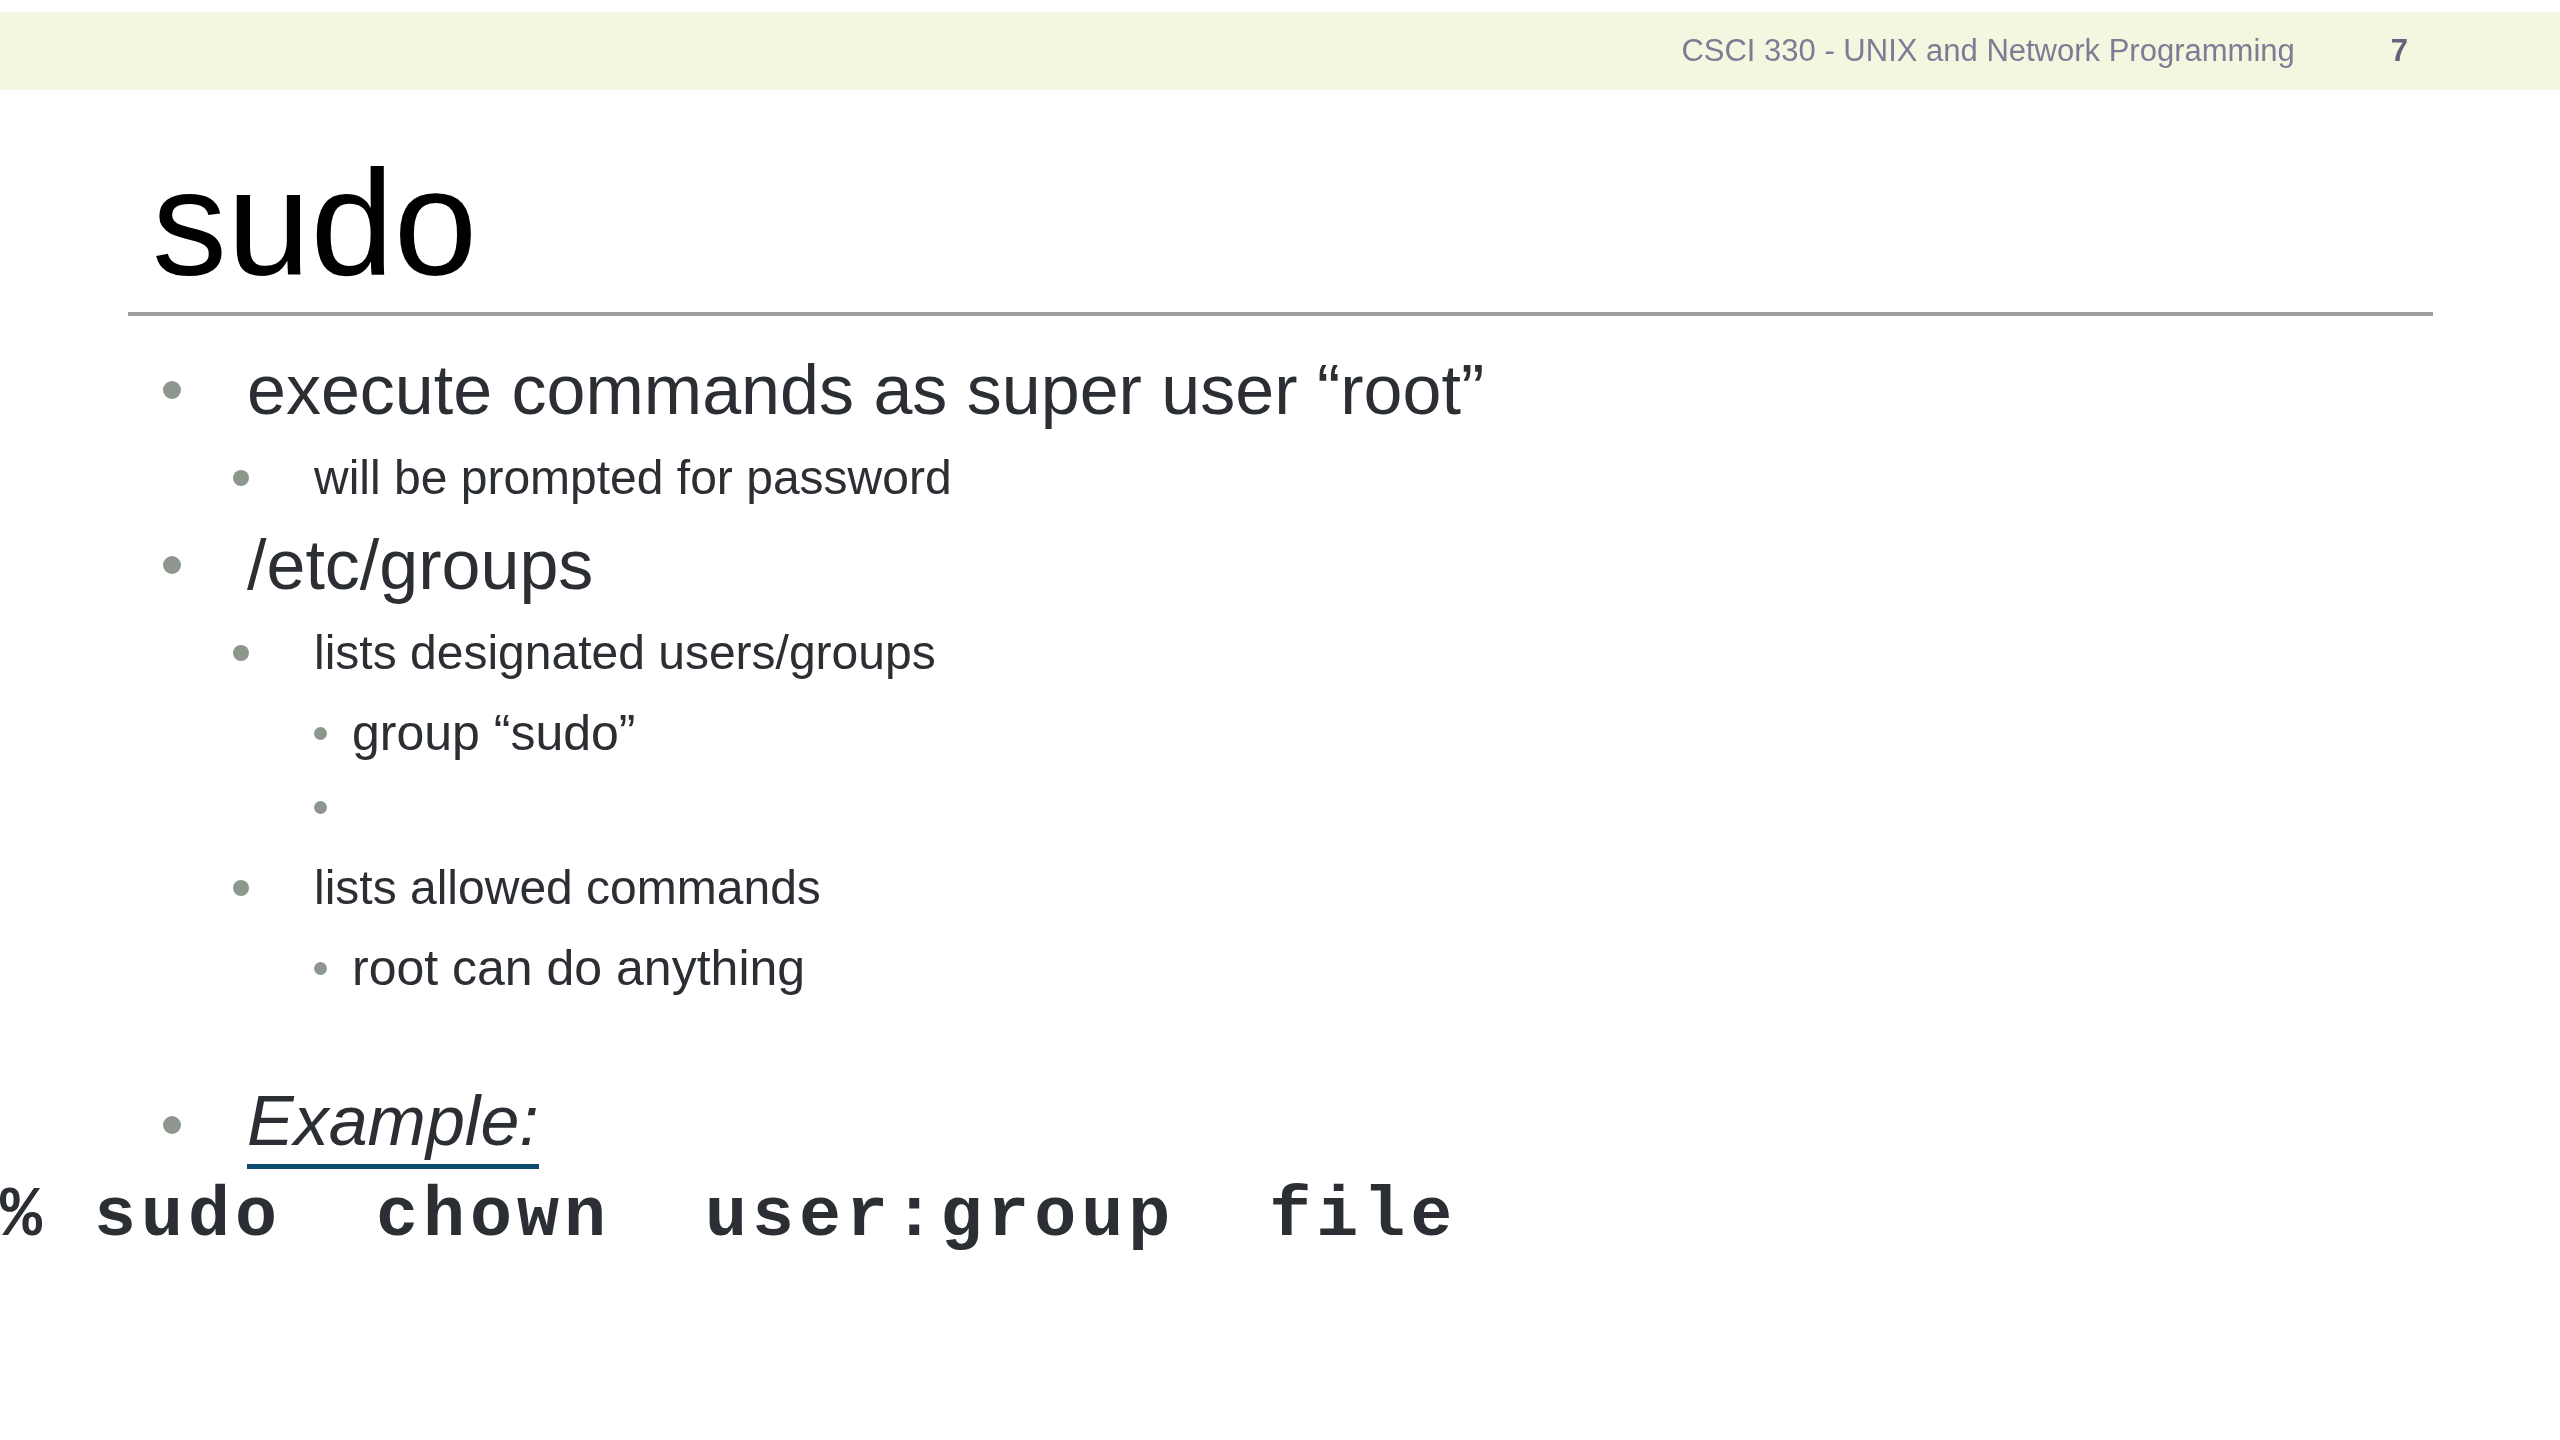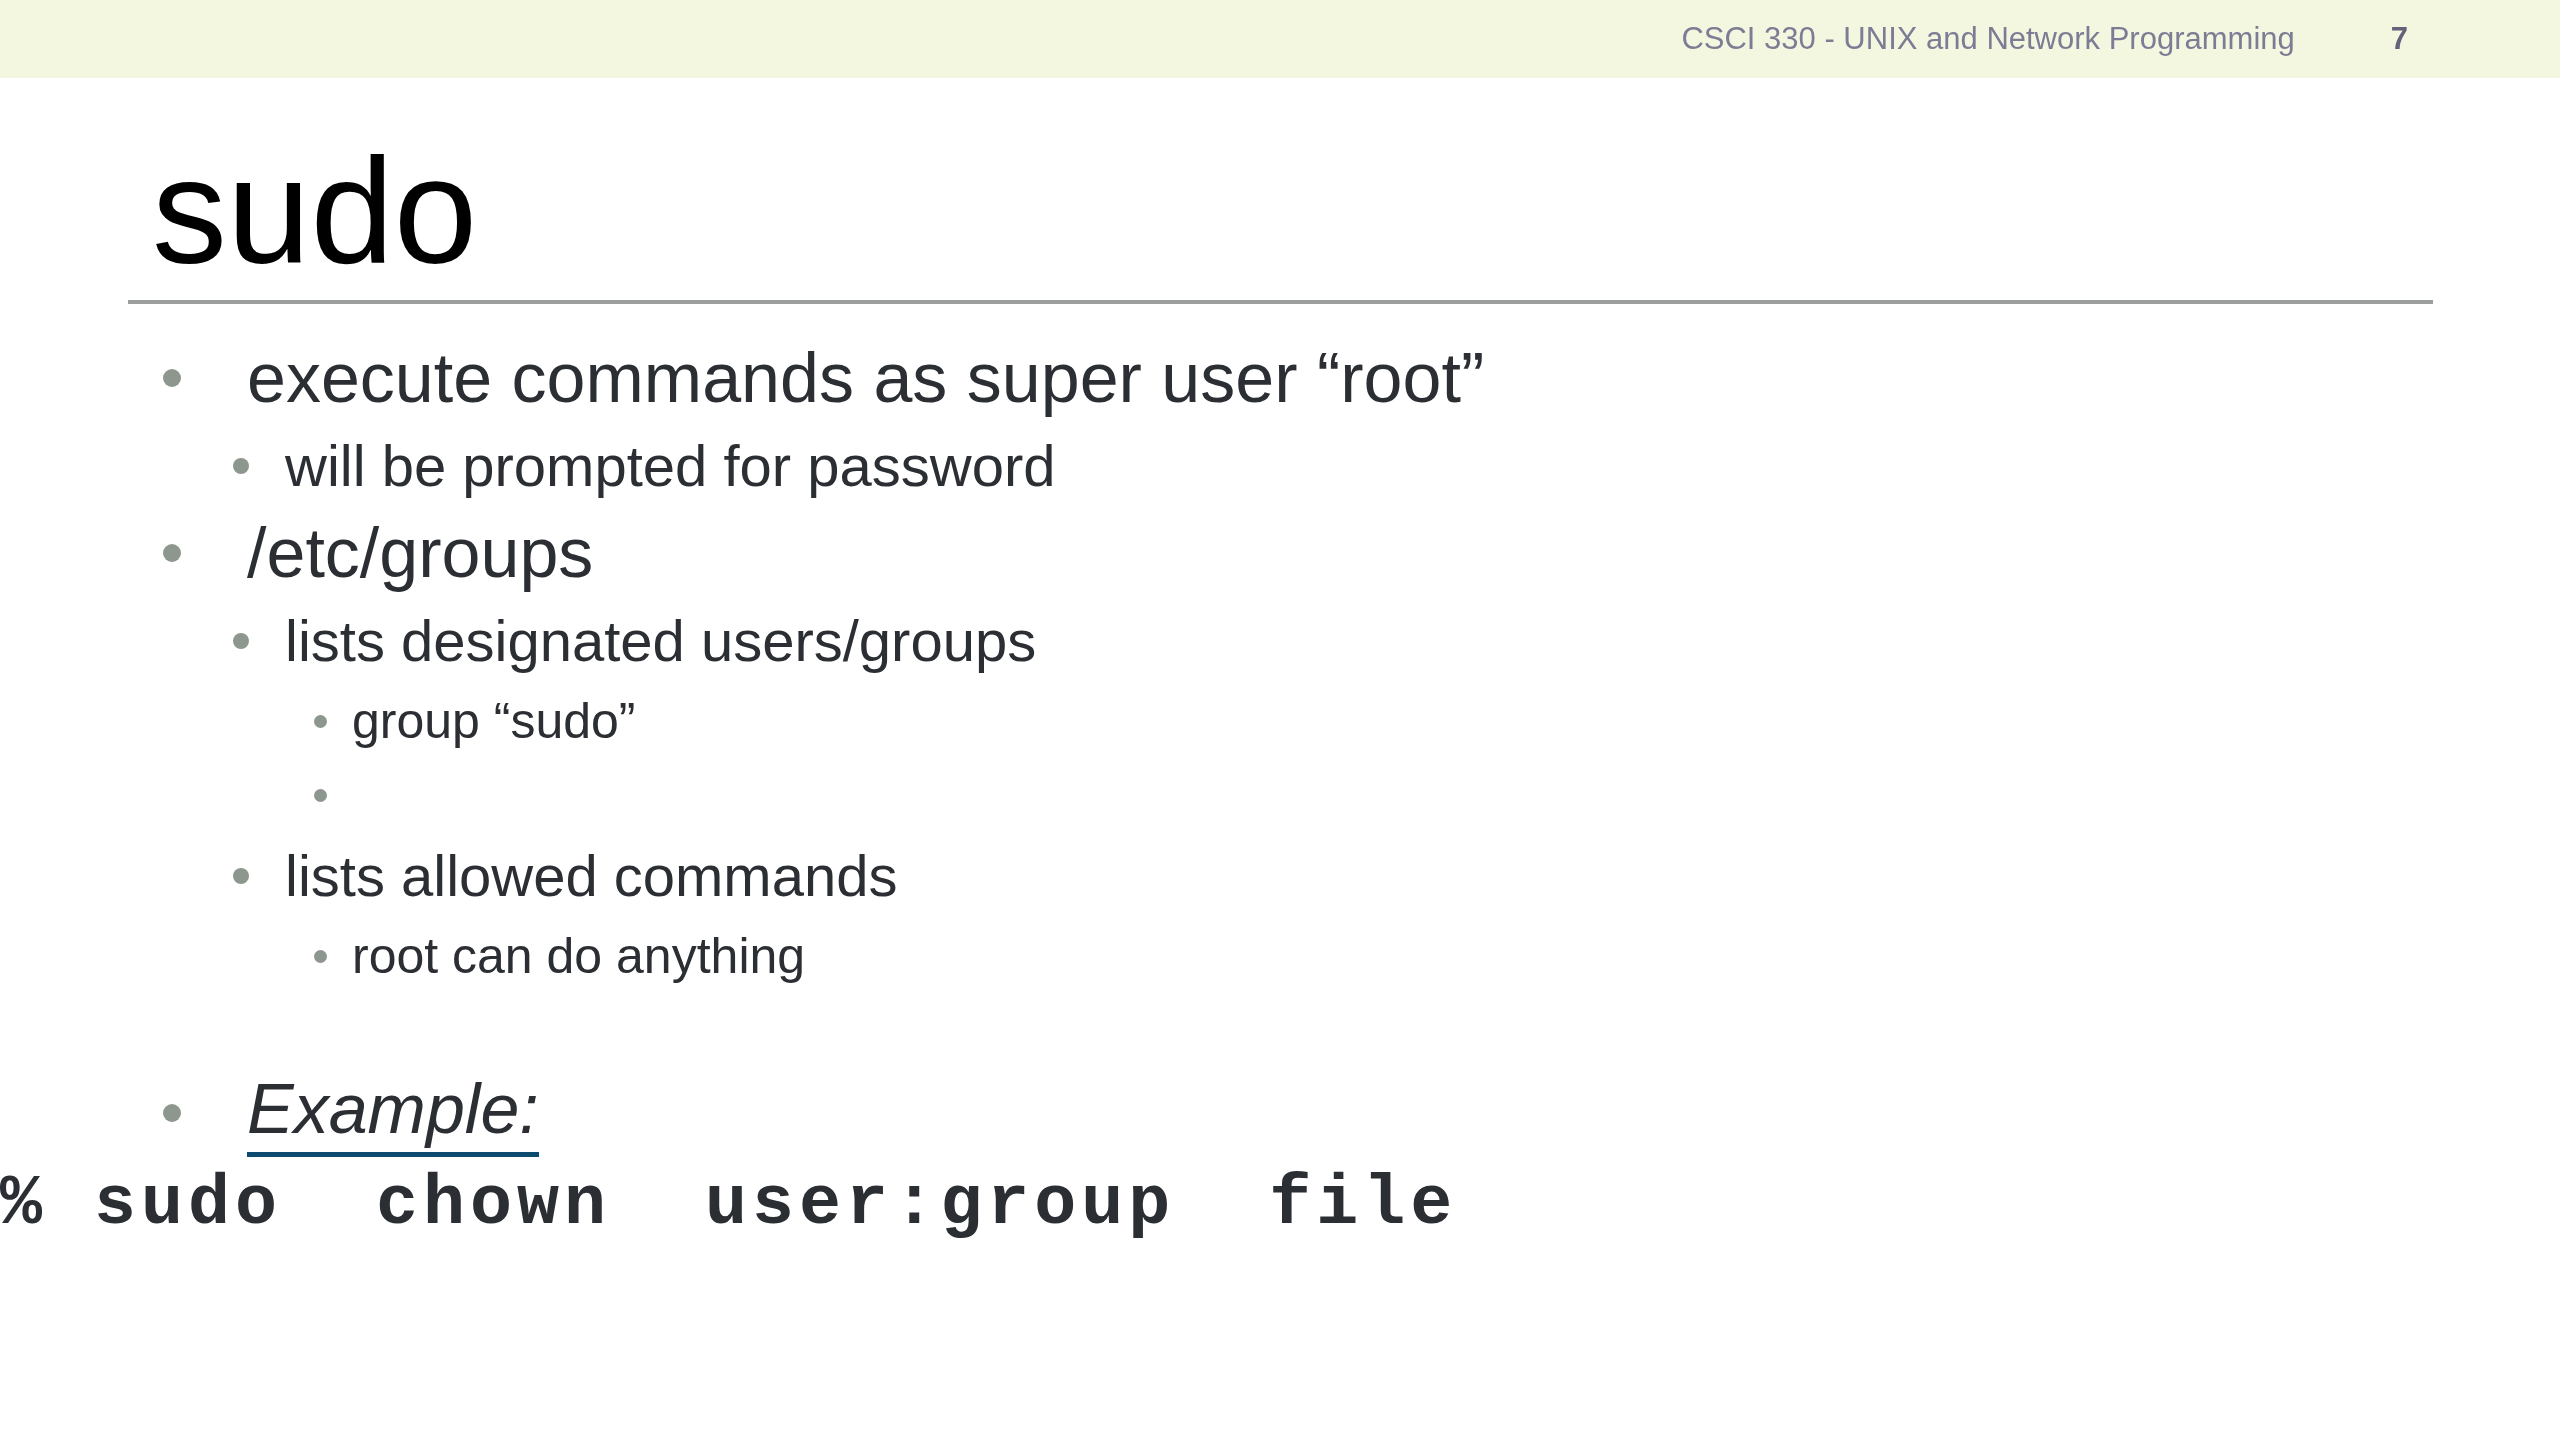--- a/index.html
+++ b/index.html
@@ -20,20 +20,21 @@
   .header-bar {
     box-sizing: border-box;
     width: 100%;
     height: 78px;
     background: #f4f7e0;
     display: flex;
     align-items: center;
     justify-content: flex-end;
     padding-right: 152px;
     gap: 96px;
+    margin-top: 12px;
   }
   .header-course {
     font-size: 31px;
     color: #7c7c95;
   }
   .header-page {
     font-size: 31px;
     font-weight: bold;
     color: #62627a;
   }
@@ -58,21 +59,21 @@
     align-items: center;
     box-sizing: border-box;
   }
   .bullet {
     flex: none;
     border-radius: 50%;
     background: #8e978e;
   }
   .lvl1 { height: 88px; padding-left: 163px; font-size: 70px; gap: 42px; }
   .lvl1 .bullet { width: 18px; height: 18px; margin-right: 24px; }
-  .lvl2 { height: 87px; padding-left: 233px; font-size: 58px; }
+  .lvl2 { height: 87px; padding-left: 233px; font-size: 48px; gap: 29px; }
   .lvl2 .bullet { width: 16px; height: 16px; margin-right: 36px; }
   .lvl3 { height: 74px; padding-left: 314px; font-size: 50px; }
   .lvl3 .bullet { width: 13px; height: 13px; margin-right: 25px; }
   .example .txt {
     font-style: italic;
     border-bottom: 5px solid #0c4a6e;
     padding-bottom: 3px;
   }
   .spacer { height: 76px; }
   

